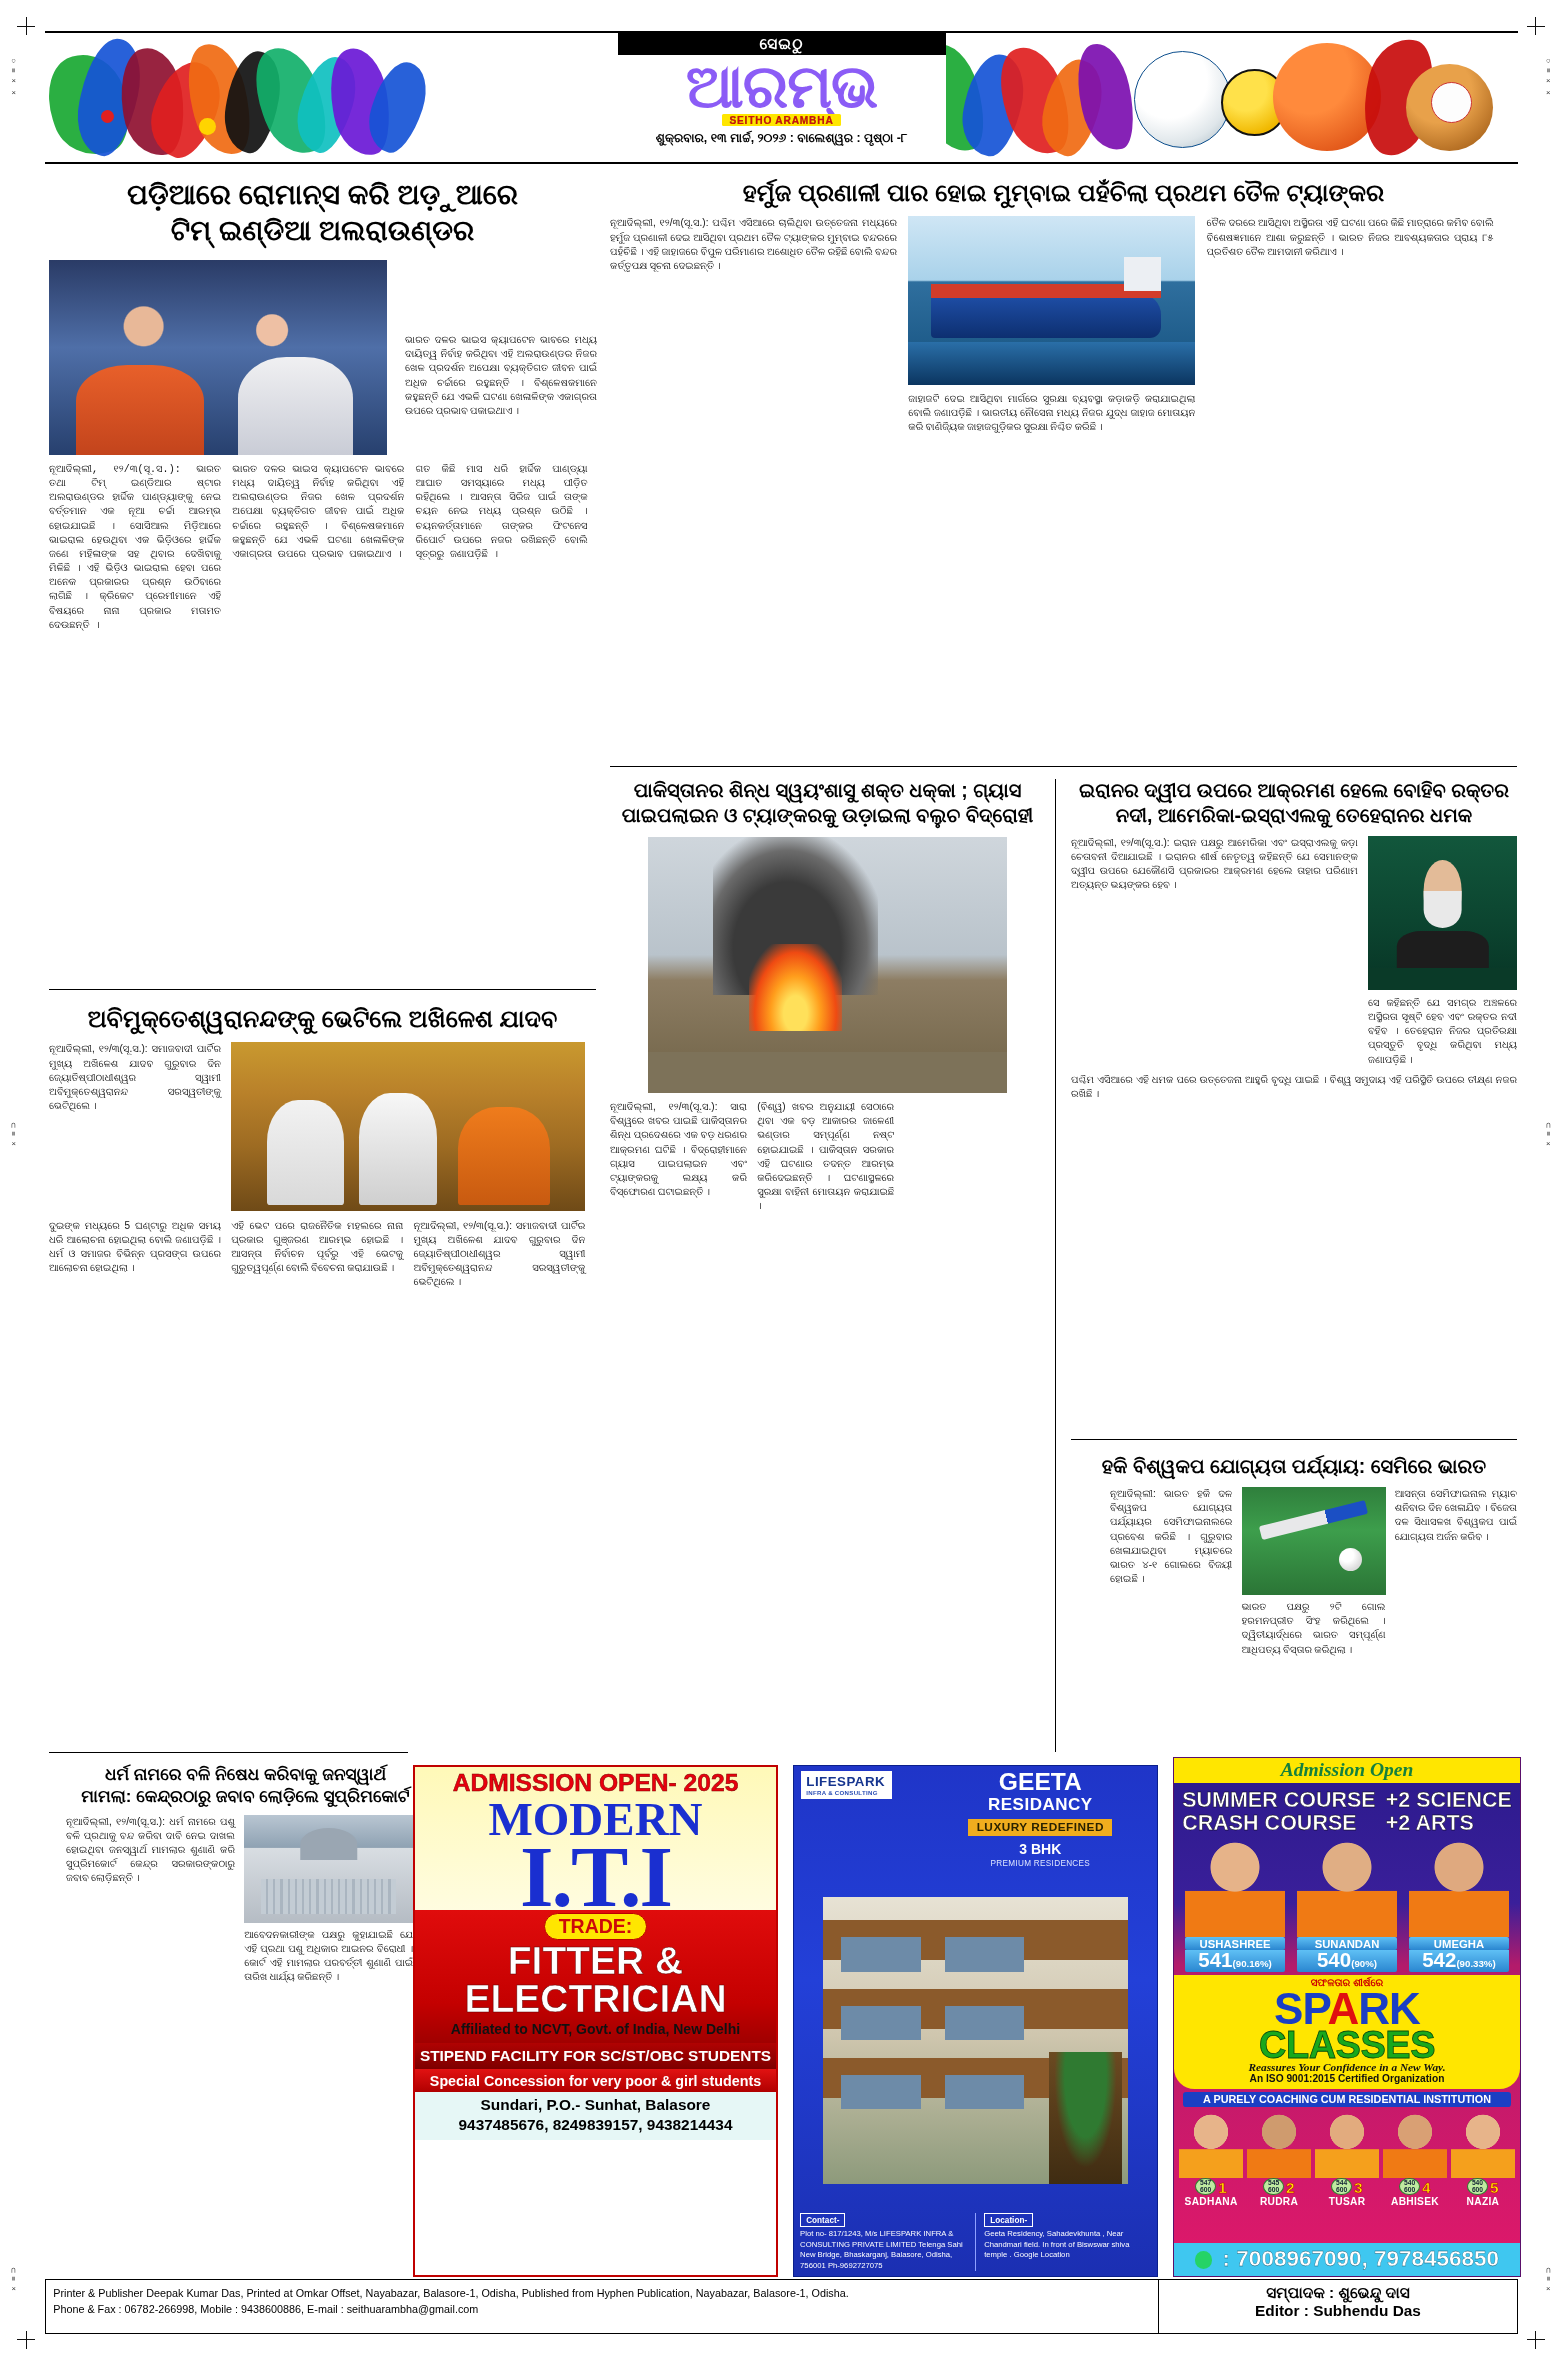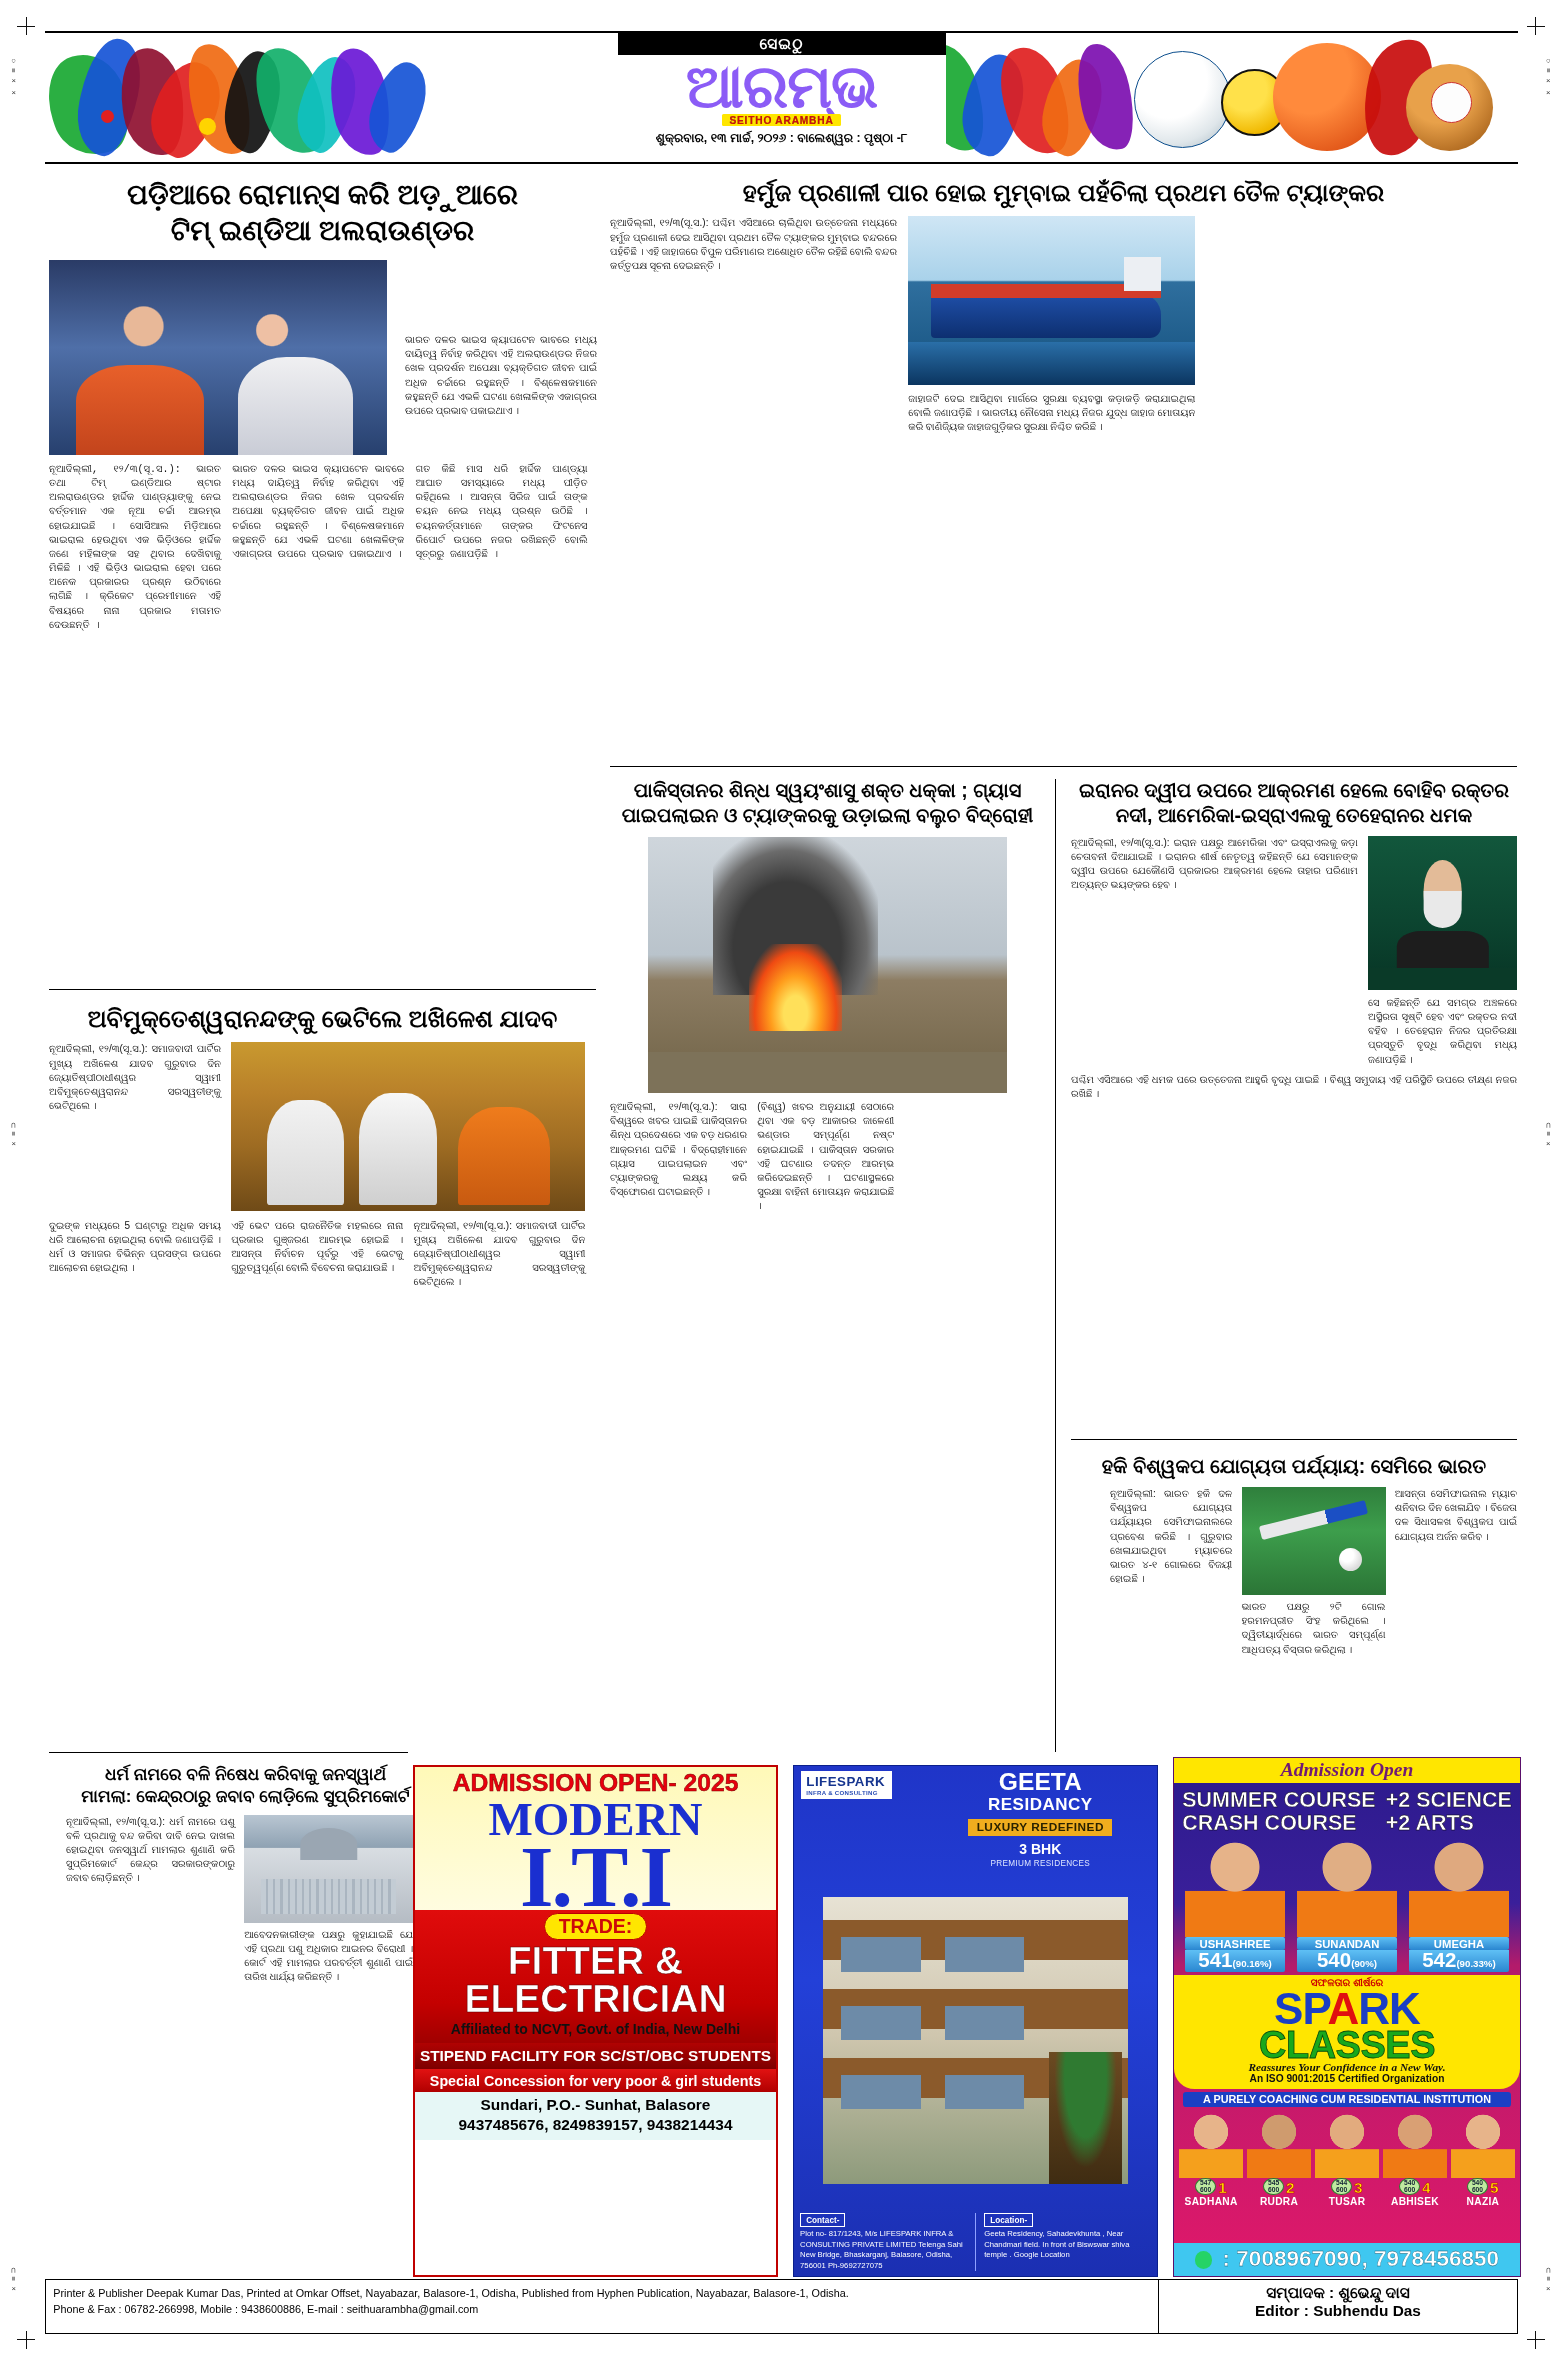--- a/index.html
+++ b/index.html
@@ -160,21 +160,21 @@
   .geeta-line { color:#dfe6ff; font-size:8.2px; text-align:center; letter-spacing:0.3px;margin-top:38px;}
   .geeta-bldg { position:absolute; left:8%; bottom:92px; width:84%; height:287px;
     background:linear-gradient(180deg,#e7e2d4 0%,#cfc6ae 48%,#8d9a7b 100%);
   }
   .geeta-bldg .band{ position:absolute; left:0; width:100%; height:14%; background:#8b5a2b; }
   .geeta-bldg .glass{ position:absolute; background:#6d8ba8; }
   .geeta-info { position:absolute; left:0; bottom:0; width:100%; color:#fff; font-size:7.7px; line-height:1.35; padding:4.1px 6.1px 5.1px; }
   .geeta-chip { display:inline-block; border:1px solid #fff; font-weight:bold; font-size:8.2px; padding:0.5px 5.1px; margin-bottom:2px;}
 
   .ad-spark { background:linear-gradient(180deg,#2b1a8c 0%,#3a1f9a 28%,#b31b6b 40%, #e0186a 100%); }
-  .spark-top { background:#ffe600; color:#701a75; font-style:italic; font-weight:bold; text-align:center; font-size:19.5px; font-family:"Liberation Serif", serif; padding:1px 0 2px;}
+  .spark-top { background:#ffe600; color:#15803d; font-style:italic; font-weight:bold; text-align:center; font-size:19.5px; font-family:"Liberation Serif", serif; padding:1px 0 2px;}
   .spark-course { color:#fff; font-weight:bold; font-size:21.5px; line-height:1.08; -webkit-text-stroke:0.4px #000; }
   .spark-name { background:linear-gradient(180deg,#5fc0f5,#2a86d0); color:#fff; font-weight:bold; text-align:center; border-radius:2px; font-size:11.3px; padding:1px 0 0;}
   .spark-score { color:#fff; font-weight:bold; font-size:20.5px; text-align:center; line-height:1; padding-bottom:2px;}
   .spark-score span{ font-size:9.7px; }
   .spark-logobox { background:#ffe600; border-radius:0 0 20.5px 20.5px; text-align:center; padding:2px 0 4.1px; }
   .spark-odia { color:#c00; font-weight:bold; font-size:10.2px;}
   .spark-word { font-size:44px; font-weight:bold; line-height:.9; letter-spacing:-1px;}
   .spark-word .s1{color:#1b3fc4;} .spark-word .s2{color:#e01010;} .spark-word .s3{color:#1b3fc4;}
   .spark-classes { color:#19a81c; font-weight:bold; font-size:38px; line-height:.86; letter-spacing:-0.5px; -webkit-text-stroke:0.8px #0a4d0b;}
   .spark-re { color:#111; font-style:italic; font-weight:bold; font-size:11.3px; font-family:"Liberation Serif", serif;}
@@ -277,20 +277,23 @@
       </div>
       <div style="width:287px;">
         <div class="photo ph-ship" style="width:287px; height:169px;">
           <div class="wave"></div>
             <div class="hull"></div>
             <div class="deck"></div>
             <div class="tower"></div>
         </div>
         <div class="col body-txt" style="margin-top:6.1px;">ଜାହାଜଟି ଦେଇ ଆସିଥିବା ମାର୍ଗରେ ସୁରକ୍ଷା ବ୍ୟବସ୍ଥା କଡ଼ାକଡ଼ି କରାଯାଇଥିଲା ବୋଲି ଜଣାପଡ଼ିଛି । ଭାରତୀୟ ନୌସେନା ମଧ୍ୟ ନିଜର ଯୁଦ୍ଧ ଜାହାଜ ମୋତାୟନ କରି ବାଣିଜ୍ୟିକ ଜାହାଜଗୁଡ଼ିକର ସୁରକ୍ଷା ନିଶ୍ଚିତ କରିଛି ।</div>
       </div>
+      <div style="width:287px;">
+        <div class="col body-txt">ତୈଳ ଦରରେ ଆସିଥିବା ଅସ୍ଥିରତା ଏହି ଘଟଣା ପରେ କିଛି ମାତ୍ରାରେ କମିବ ବୋଲି ବିଶେଷଜ୍ଞମାନେ ଆଶା କରୁଛନ୍ତି । ଭାରତ ନିଜର ଆବଶ୍ୟକତାର ପ୍ରାୟ ୮୫ ପ୍ରତିଶତ ତୈଳ ଆମଦାନୀ କରିଥାଏ ।</div>
+      </div>
     </div>
   </div>
 
   <div class="divider-h" style="left:610px; top:766px; width:907px;"></div>
 
   <div style="position:absolute; left:610px; top:779px; width:435px;">
     <div class="hl hl-m">ପାକିସ୍ତାନର ଶିନ୍ଧ ସ୍ୱୟଂଶାସୁ ଶକ୍ତ ଧକ୍କା ; ଗ୍ୟାସ</div>
     <div class="hl hl-m" style="margin-top:1px;">ପାଇପଲାଇନ ଓ ଟ୍ୟାଙ୍କରକୁ ଉଡ଼ାଇଲା ବଲୁଚ ବିଦ୍ରୋହୀ</div>
     <div class="photo ph-fire" style="margin:9.2px auto 0; width:359px; height:256px;">
       <div class="smoke"></div>

